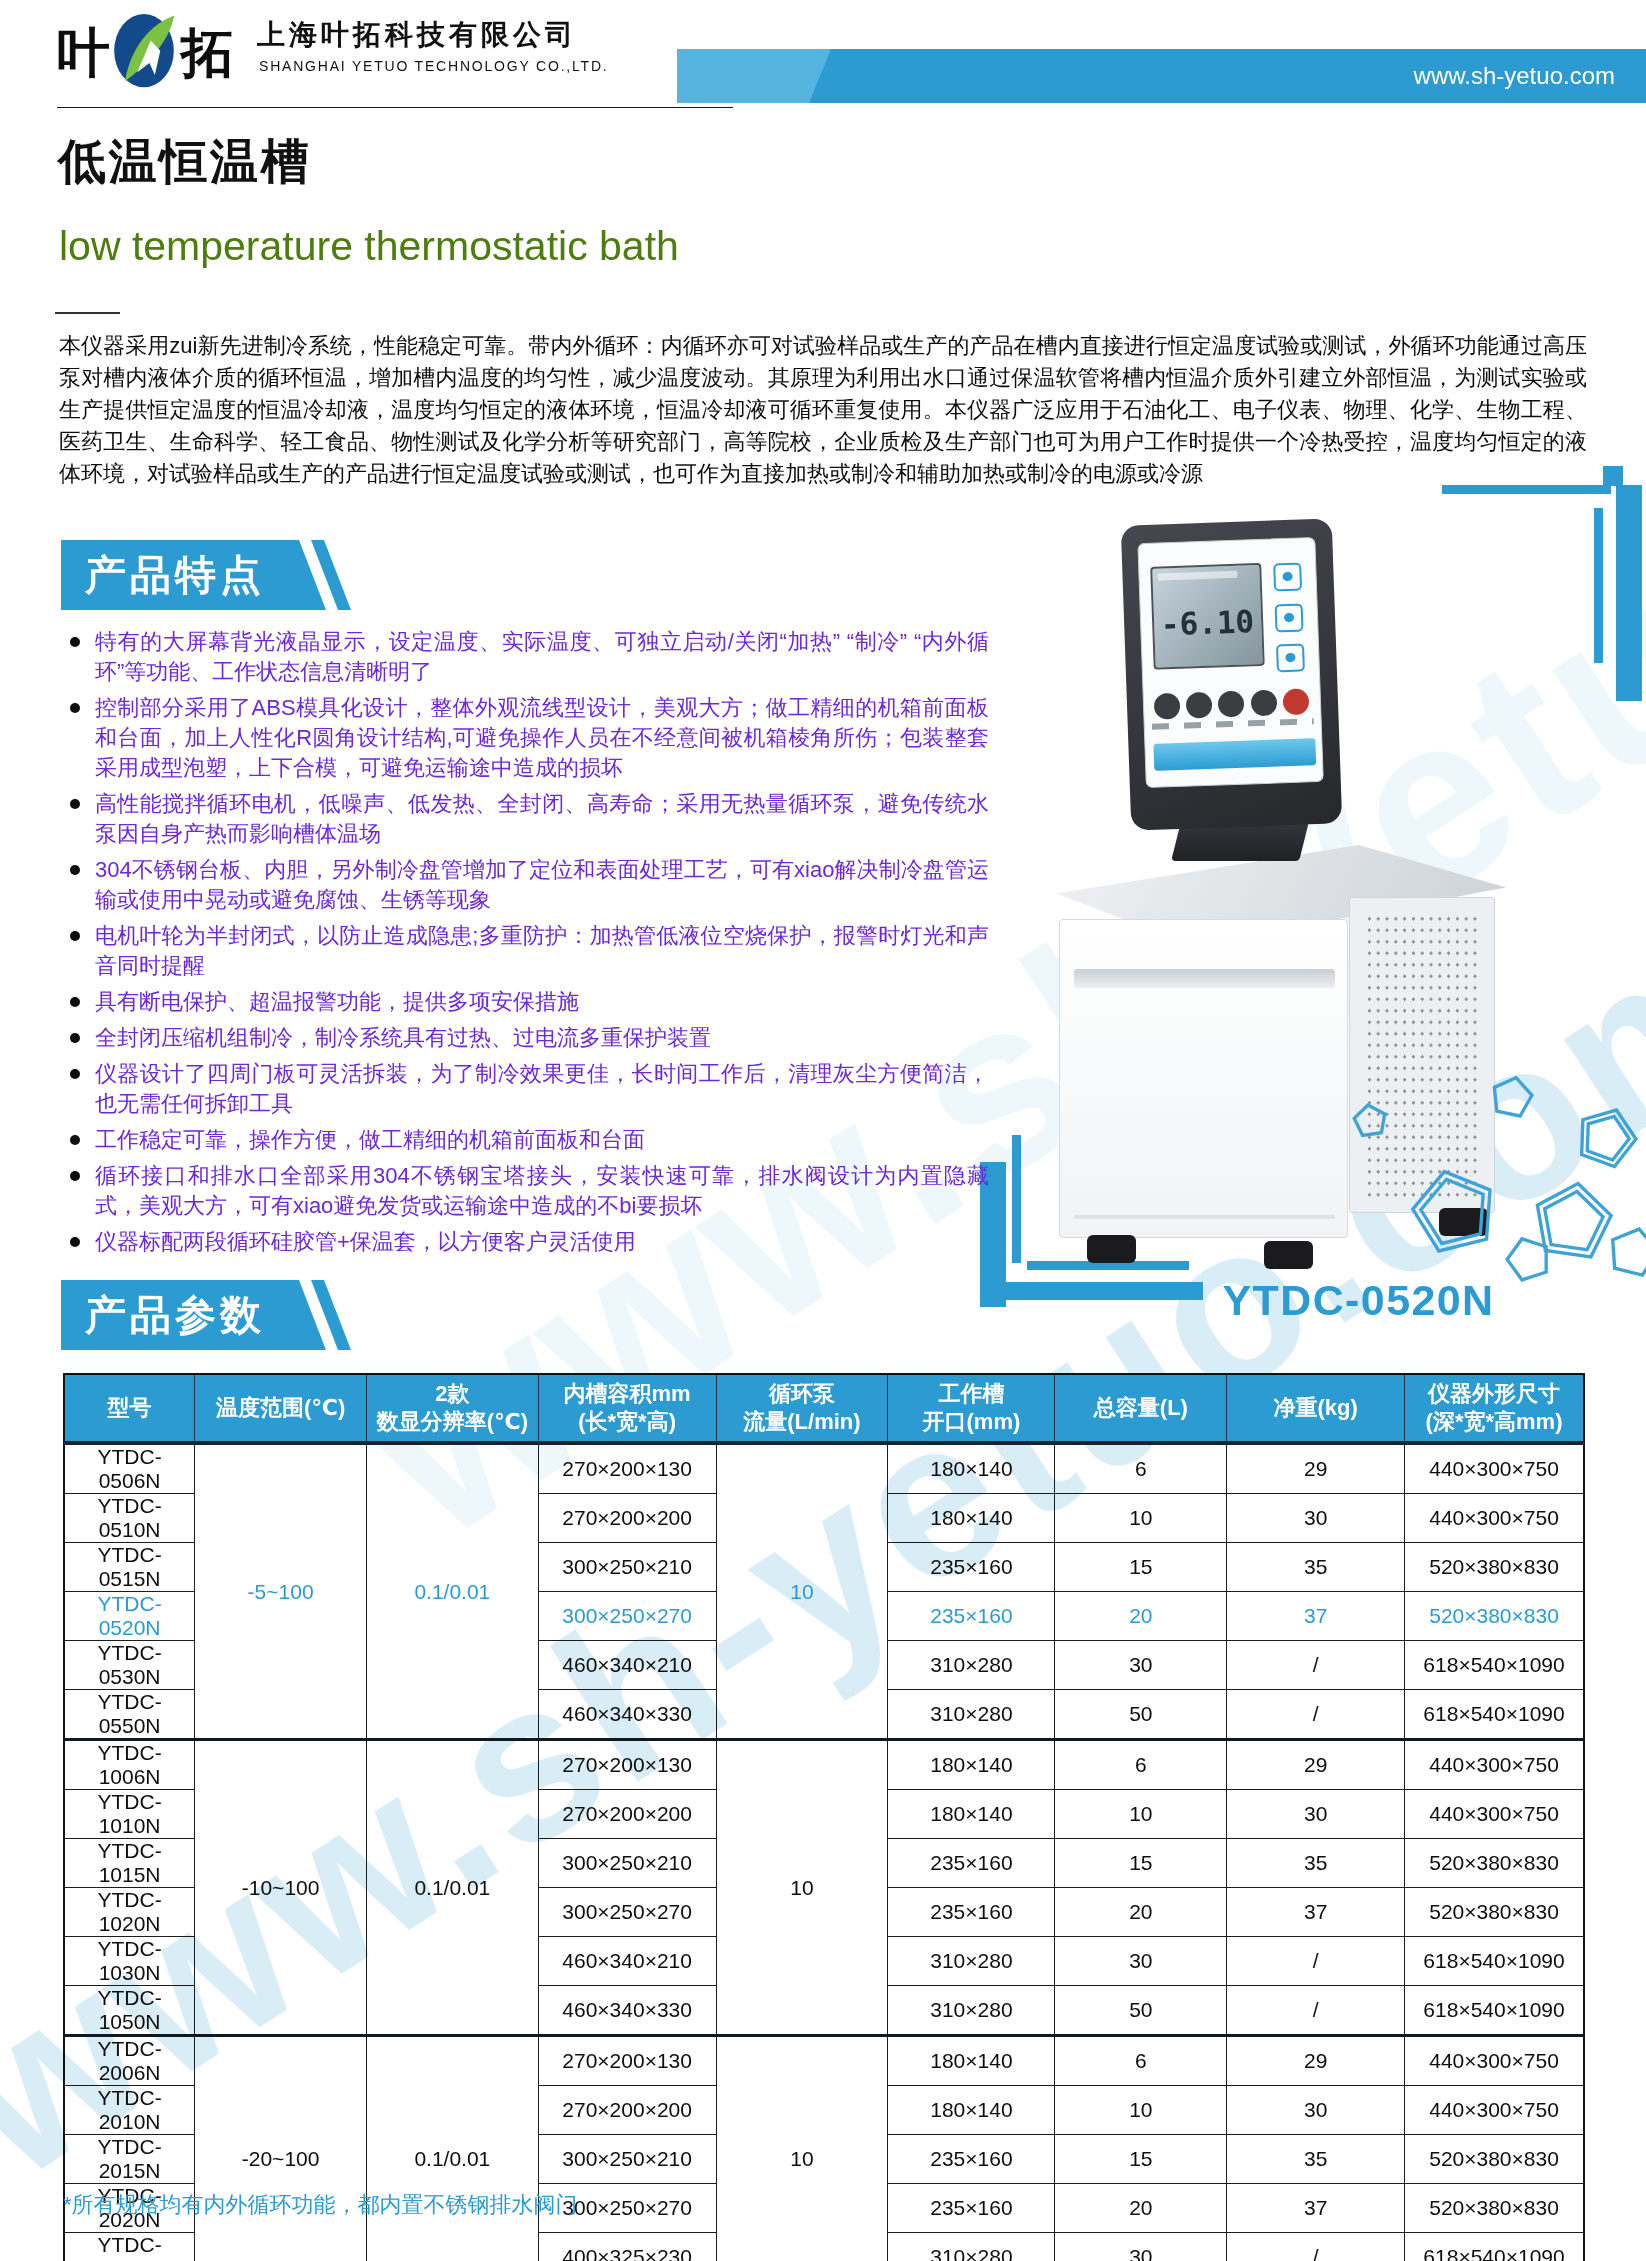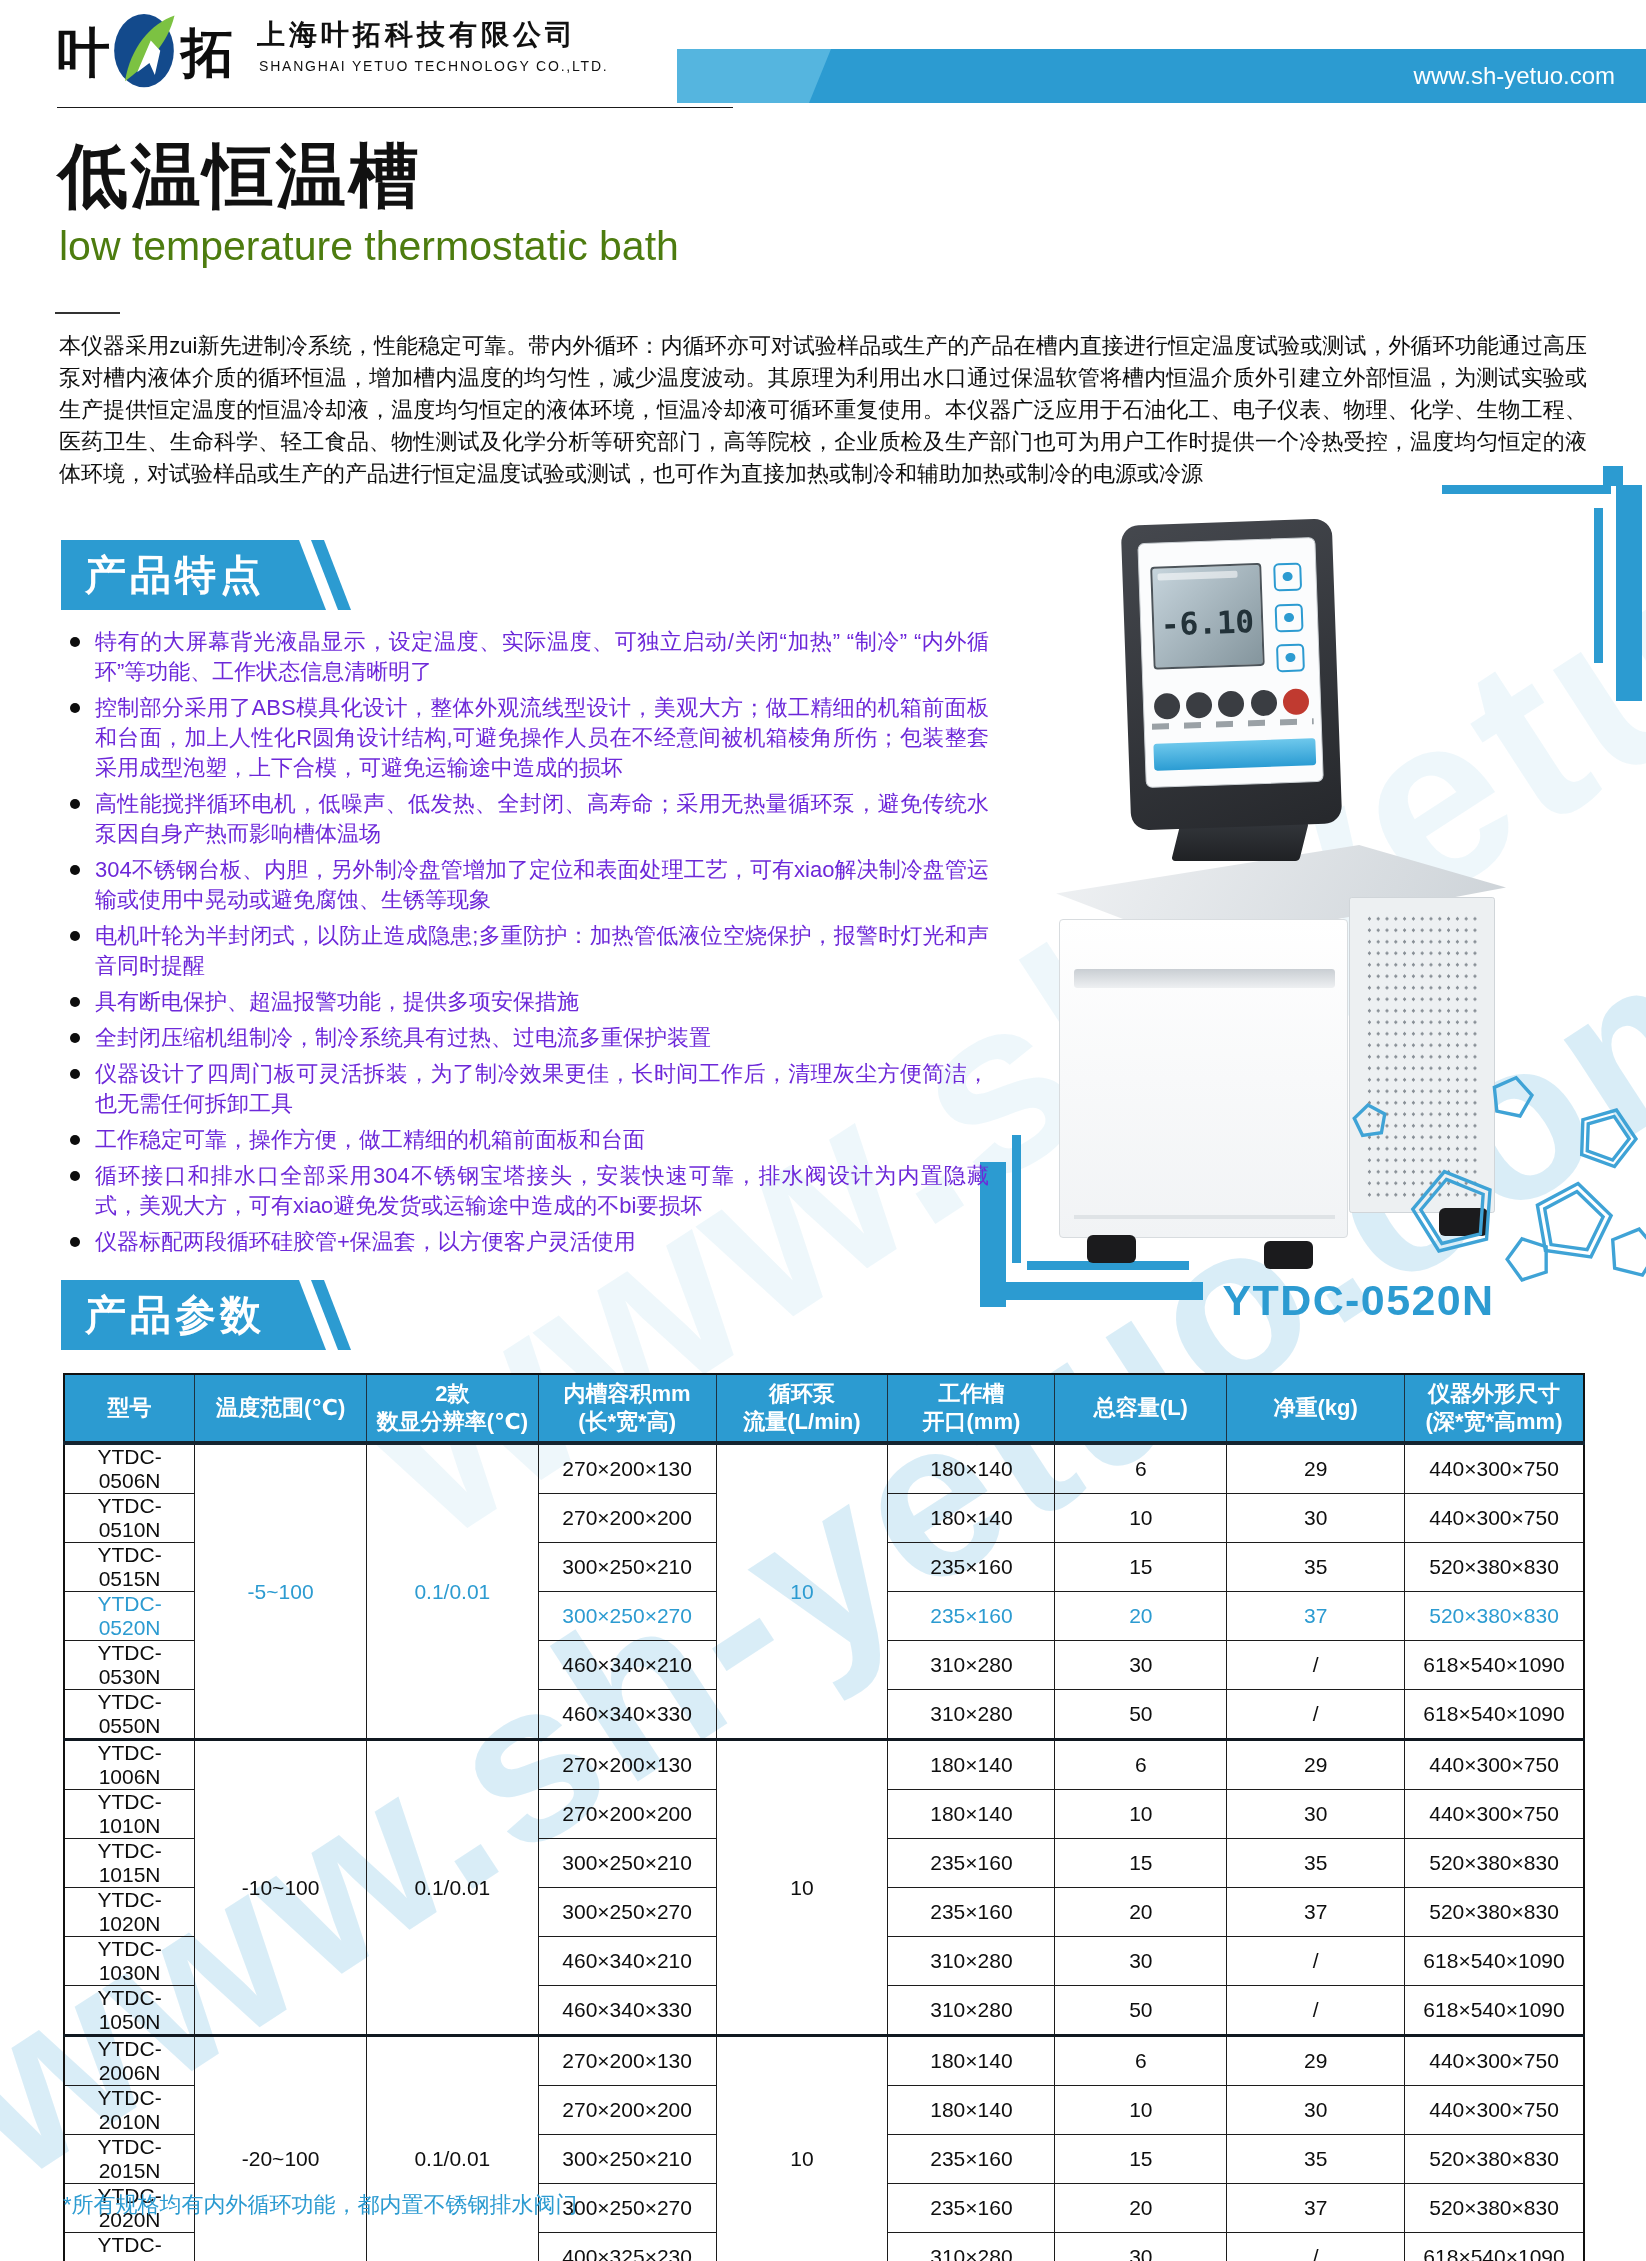--- a/index.html
+++ b/index.html
@@ -24,21 +24,21 @@
   .logo-icon { position:absolute; left:110px; top:9.5px; width:68px; height:80px; z-index:2;}
   .company-cn { position:absolute; left:257px; top:16px; font-size:28px; font-weight:bold; letter-spacing:4px; z-index:2;}
   .company-en { position:absolute; left:259px; top:58px; font-size:14px; letter-spacing:1.8px; font-weight:500; z-index:2;}
   .logo-rule { position:absolute; left:57px; top:107px; width:676px; height:1.4px; background:#1a1a1a; z-index:2;}
   .site-banner { position:absolute; left:677px; top:49px; width:969px; height:54px; background:#2C9BD1; z-index:2;}
   .site-banner-light { position:absolute; left:0; top:0; width:154px; height:54px; background:#55B5DF;
     clip-path:polygon(0 0, 154px 0, 132px 100%, 0 100%); }
   .site-text { position:absolute; right:31px; top:0; height:54px; line-height:54px; color:#fff; font-size:24px; }
 
   
-  .title-cn { position:absolute; left:58px; top:130px; font-size:70px; font-weight:900; letter-spacing:2.7px; z-index:2;}
+  .title-cn { position:absolute; left:58px; top:130px; font-size:48px; font-weight:900; letter-spacing:2.7px; z-index:2;}
   .title-en { position:absolute; left:59px; top:223px; font-size:41px; font-weight:400; color:#4d7c0f; z-index:2;}
   .title-rule { position:absolute; left:55px; top:312px; width:65px; height:2px; background:#333; z-index:2;}
 
   
   .intro {
     position:absolute; left:59px; top:330px; width:1528px; z-index:2;
     font-size:22px; line-height:32px; text-align:justify; color:#0e0e0e;
   }
 
   

